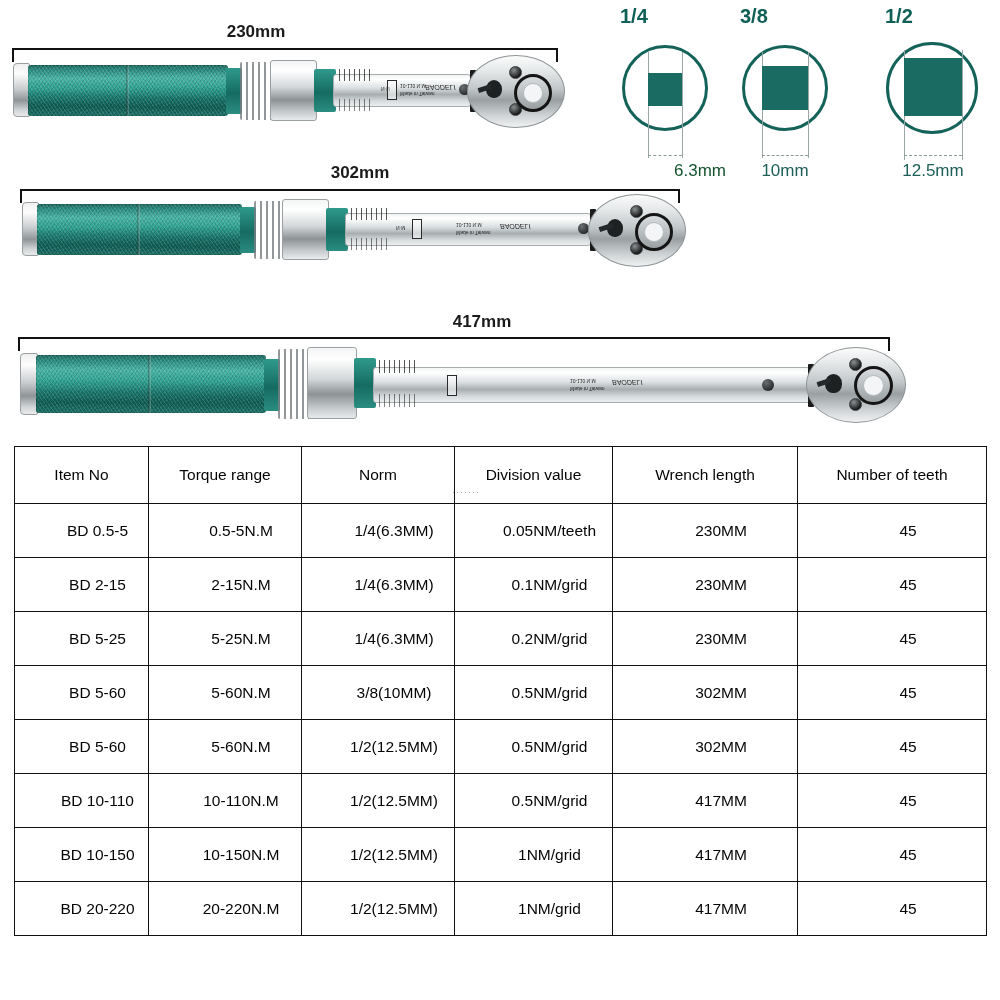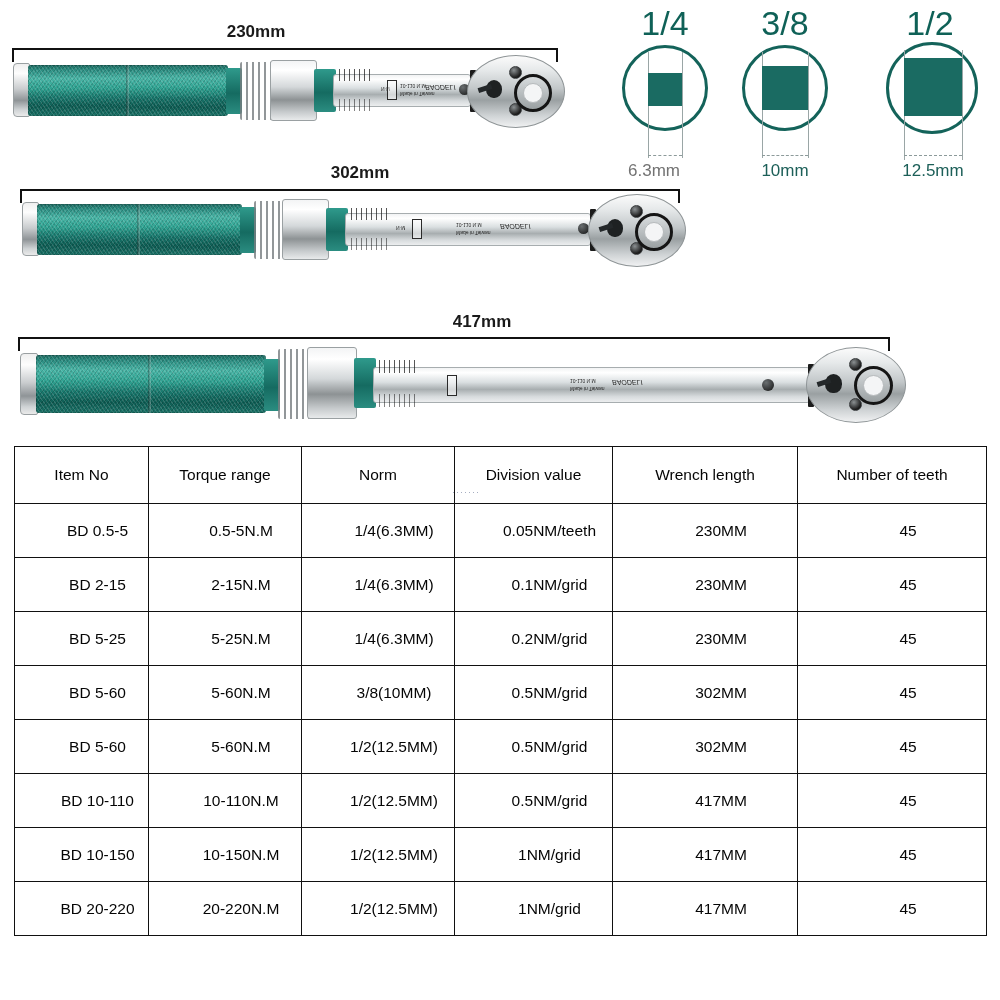--- a/index.html
+++ b/index.html
@@ -187,24 +187,24 @@
   }
   .w-leverstem {
     position: absolute;
     background: #24282a;
   }
 
   
   .socket-block { position: absolute; }
   .socket-title {
     position: absolute;
-    font-weight: normal;
-    font-size: 34px;
+    font-weight: bold;
+    font-size: 20px;
     line-height: 1;
-    text-align: center;
+    text-align: left;
     white-space: nowrap;
   }
   .socket-circle {
     position: absolute;
     border-radius: 50%;
     box-sizing: border-box;
   }
   .socket-square { position: absolute; }
   .socket-vline {
     position: absolute;
@@ -362,21 +362,21 @@
   <div class="w-ring-inner" style="left:863px; top:375px; width:21px; height:21px;"></div>
 </div>
 
 <div class="socket-block">
   <div class="socket-title" style="left:620px; top:6px; width:90px; color:#0F6157;">1/4</div>
   <div class="socket-circle" style="left:622px; top:45px; width:86px; height:86px; border:3px solid #14635a;"></div>
   <div class="socket-vline" style="left:648px; top:52px; height:106px;"></div>
   <div class="socket-vline" style="left:682px; top:52px; height:106px;"></div>
   <div class="socket-square" style="left:648px; top:73px; width:34px; height:33px; background:#1A6B62;"></div>
   <div class="socket-dash" style="left:648px; top:155px; width:34px;"></div>
-  <div class="socket-mm" style="left:604px; top:161px; width:100px; color:#737373;">6.3mm</div>
+  <div class="socket-mm" style="left:650px; top:161px; width:100px; color:#14532d;">6.3mm</div>
 </div>
 
 <div class="socket-block">
   <div class="socket-title" style="left:740px; top:6px; width:90px; color:#0F6157;">3/8</div>
   <div class="socket-circle" style="left:742px; top:45px; width:86px; height:86px; border:3px solid #14635a;"></div>
   <div class="socket-vline" style="left:762px; top:52px; height:106px;"></div>
   <div class="socket-vline" style="left:808px; top:52px; height:106px;"></div>
   <div class="socket-square" style="left:762px; top:66px; width:46px; height:44px; background:#1A6B62;"></div>
   <div class="socket-dash" style="left:762px; top:155px; width:46px;"></div>
   <div class="socket-mm" style="left:735px; top:161px; width:100px; color:#1c5f58;">10mm</div>

